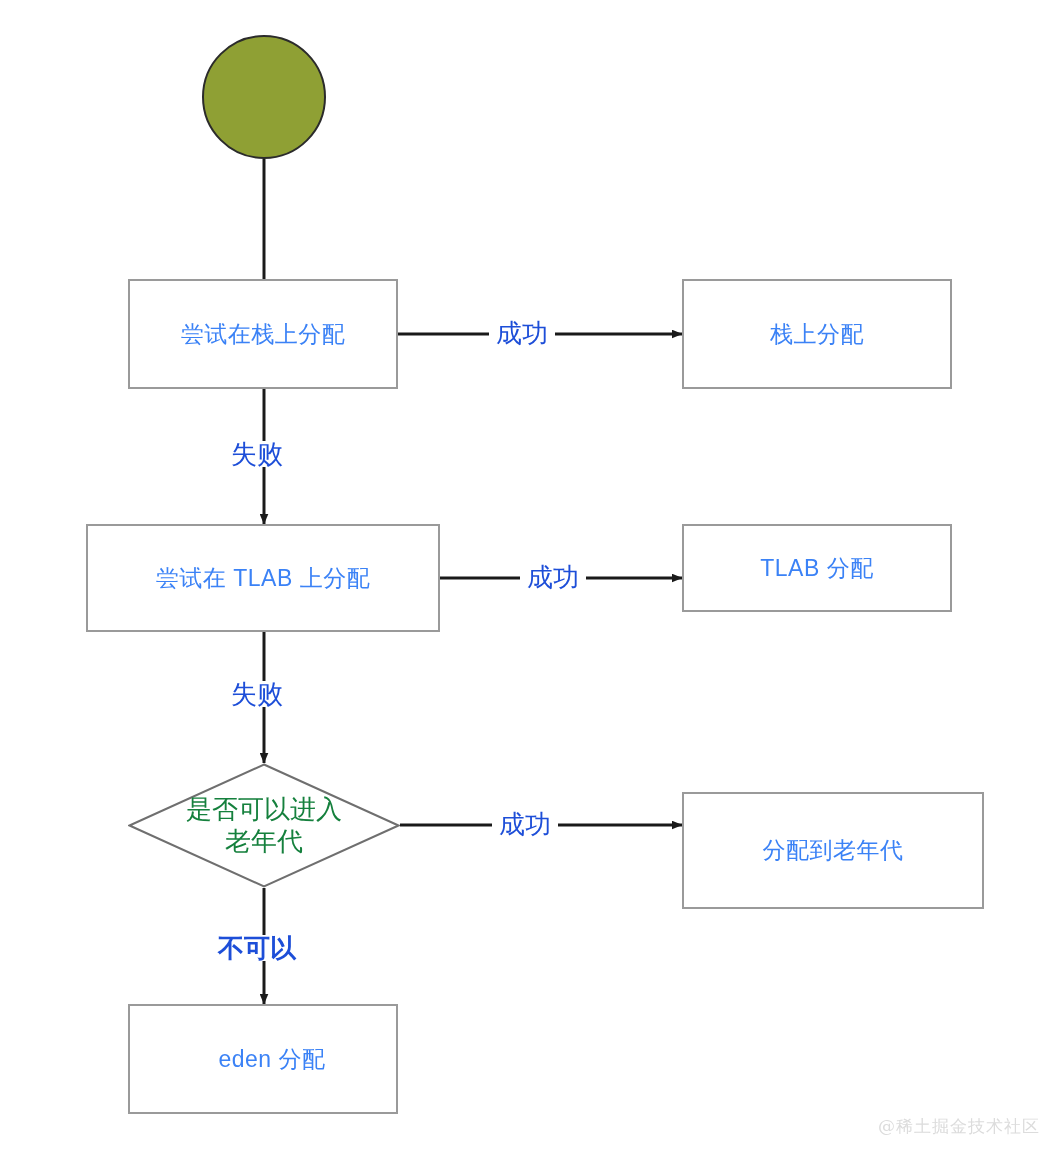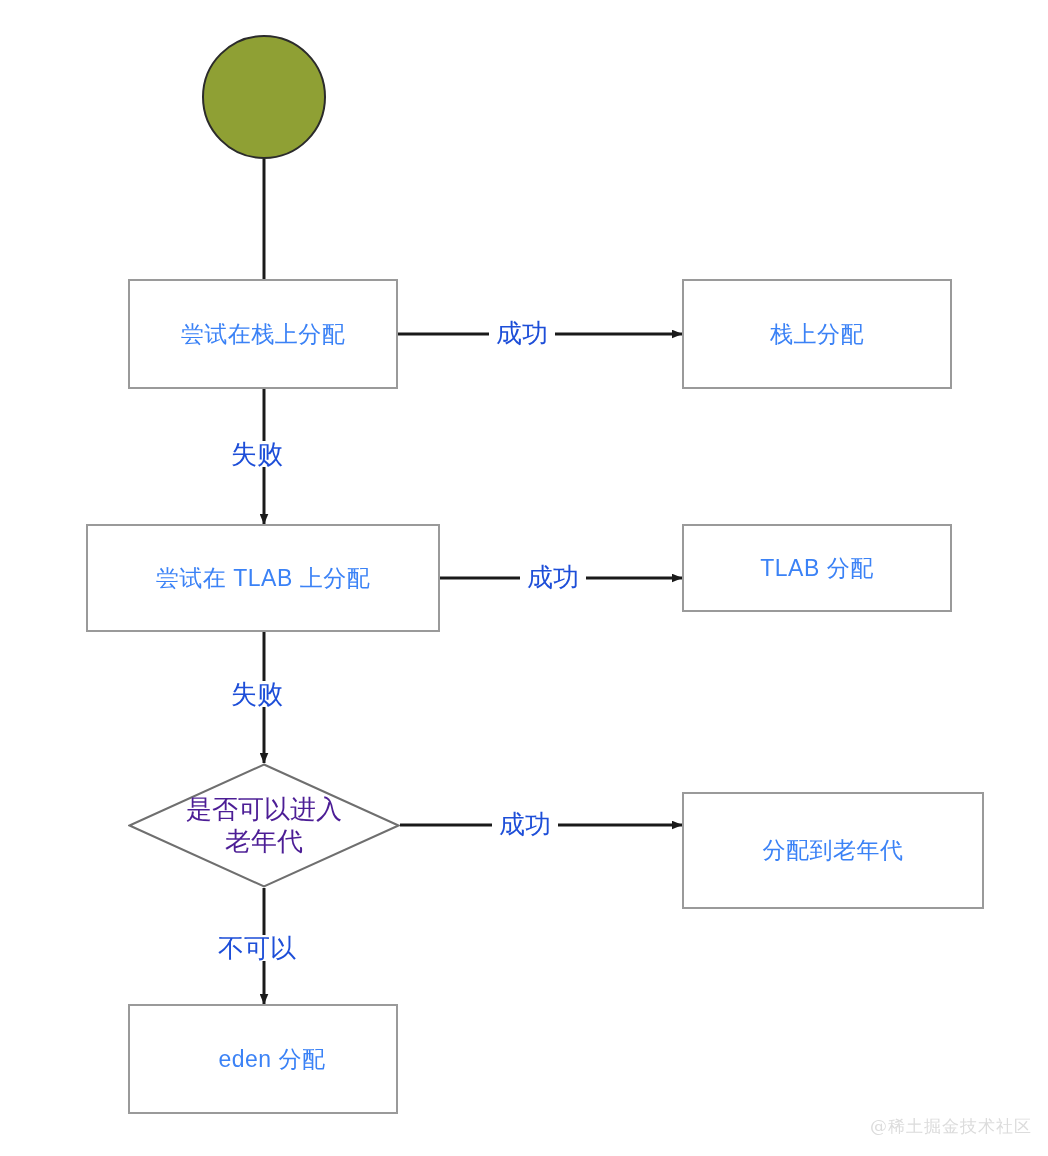--- a/index.html
+++ b/index.html
@@ -63,35 +63,35 @@
     position: absolute;
     left: 0;
     top: 0;
     width: 100%;
     height: 100%;
     display: flex;
     align-items: center;
     justify-content: center;
     font-size: 26px;
     line-height: 1.22;
-    color: #4c1d95;
+    color: #15803d;
     text-align: center;
   }
   .edge-label {
     position: absolute;
     font-size: 26px;
     color: #1d4ed8;
     background: #ffffff;
     padding: 0 7px;
     white-space: nowrap;
     line-height: 1;
   }
   .watermark {
     position: absolute;
-    right: 16px;
+    right: 8px;
     bottom: 18px;
     font-size: 17px;
     color: #dcdcdc;
     letter-spacing: 1px;
     white-space: nowrap;
     font-family: "DejaVu Serif", "Liberation Serif", serif;
   }
 </style>
 </head>
 <body>
@@ -158,17 +158,17 @@
   <div class="edge-label" style="left:489px; top:320px;">成功</div>
 
   <div class="edge-label" style="left:224px; top:441px;">失败</div>
 
   <div class="edge-label" style="left:520px; top:564px;">成功</div>
 
   <div class="edge-label" style="left:224px; top:681px;">失败</div>
 
   <div class="edge-label" style="left:492px; top:811px;">成功</div>
 
-  <div class="edge-label" style="left:211px; top:935px;">不可以</div>
+  <div class="edge-label" style="left:211px; top:935px;font-weight:bold;">不可以</div>
 
   <div class="watermark">@稀土掘金技术社区</div>
 
 </div>
 
 </body></html>

